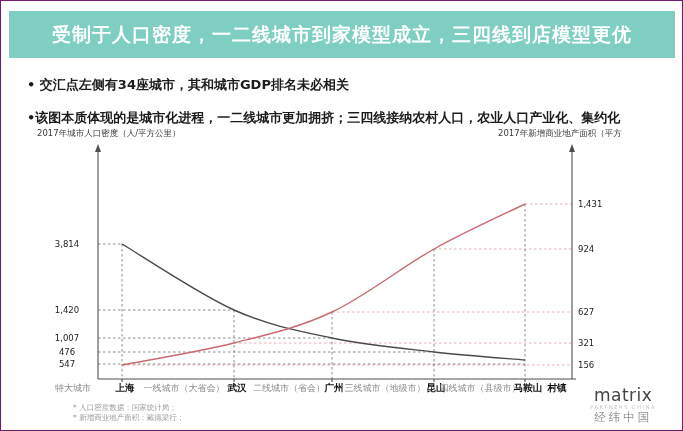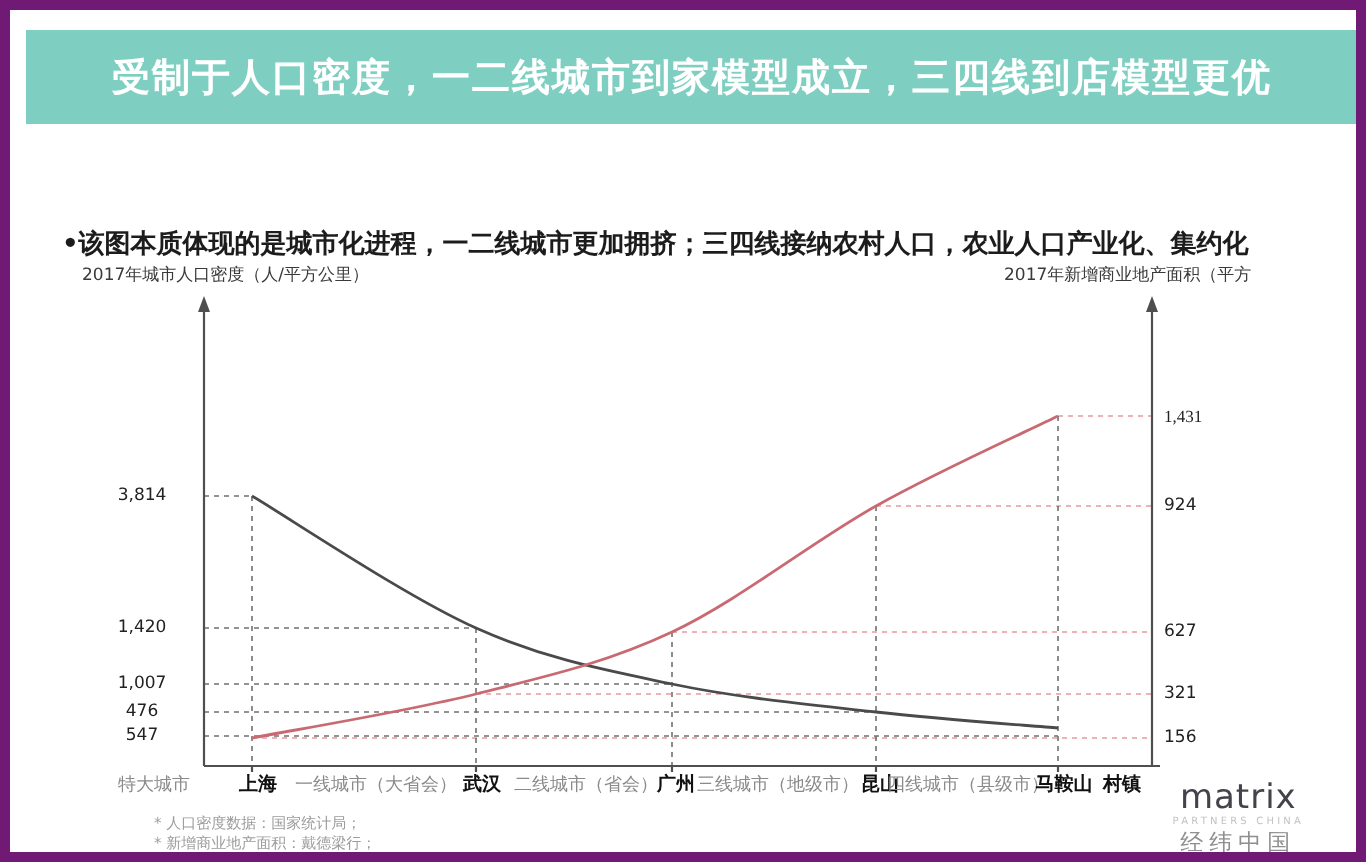--- a/index.html
+++ b/index.html
@@ -1,18 +1,18 @@
 <!DOCTYPE html>
 <html><head>
 <meta charset="utf-8">
 <style>
   html,body{margin:0;padding:0;background:#fff;}
   .slide{
     position:relative;width:683px;height:431px;background:#ffffff;
-    border:5px solid #701a75;box-sizing:border-box;overflow:hidden;
+    border:1px solid #701a75;box-sizing:border-box;overflow:hidden;
     font-family:"DejaVu Sans","Liberation Sans",sans-serif;
   }
   .title-bar{
     position:absolute;left:8px;top:10px;width:666px;height:47px;
     background:#7ecfc1;color:#ffffff;display:flex;align-items:center;justify-content:center;
     font-size:19px;font-weight:bold;letter-spacing:1px;
   }
   .bullet{position:absolute;left:26px;color:#1c1c1c;font-size:13px;font-weight:600;white-space:nowrap;}
   .bullet1{top:75px;}
   .bullet2{top:108px;}
@@ -38,20 +38,21 @@
 </style>
 </head>
 <body>
 
 <div class="slide">
 
   <div class="title-bar">
     <span>受制于人口密度，一二线城市到家模型成立，三四线到店模型更优</span>
   </div>
 
+  <div class="bullet bullet1">• 交汇点左侧有34座城市，其和城市GDP排名未必相关</div>
   <div class="bullet bullet2">•该图本质体现的是城市化进程，一二线城市更加拥挤；三四线接纳农村人口，农业人口产业化、集约化</div>
 
   <div class="axis-title axis-title-left">2017年城市人口密度（人/平方公里）</div>
   <div class="axis-title axis-title-right">2017年新增商业地产面积（平方</div>
 
   <svg class="chart-svg" viewBox="0 0 683 431" xmlns="http://www.w3.org/2000/svg">
       <line x1="97" y1="243" x2="121" y2="243" class="dash-dark"></line>
       <line x1="121" y1="364" x2="571" y2="364" class="dash-red"></line>
       <line x1="121" y1="243" x2="121" y2="378" class="dash-dark"></line>
       <line x1="97" y1="309" x2="233" y2="309" class="dash-dark"></line>
@@ -79,21 +80,21 @@
       <line x1="433" y1="378" x2="433" y2="381" class="axis"></line>
       <line x1="524" y1="378" x2="524" y2="381" class="axis"></line>
     </svg>
 
   <div id="labels-layer" style="position:absolute;inset:0;">
       <div class="tick-label tick-left" style="left:40px;top:238px;">3,814</div>
       <div class="tick-label tick-left" style="left:40px;top:304px;">1,420</div>
       <div class="tick-label tick-left" style="left:40px;top:332px;">1,007</div>
       <div class="tick-label tick-left" style="left:40px;top:346px;">476</div>
       <div class="tick-label tick-left" style="left:40px;top:358px;">547</div>
-      <div class="tick-label" style="left:577px;top:198px;font-family:Liberation Serif, serif;">1,431</div>
+      <div class="tick-label" style="left:577px;top:198px;">1,431</div>
       <div class="tick-label" style="left:577px;top:243px;">924</div>
       <div class="tick-label" style="left:577px;top:306px;">627</div>
       <div class="tick-label" style="left:577px;top:337px;">321</div>
       <div class="tick-label" style="left:577px;top:359px;">156</div>
       <div class="x-label" style="left:72px;">特大城市</div>
       <div class="x-label city" style="left:124px;">上海</div>
       <div class="x-label" style="left:183px;">一线城市（大省会）</div>
       <div class="x-label city" style="left:236px;">武汉</div>
       <div class="x-label" style="left:288px;">二线城市（省会）</div>
       <div class="x-label city" style="left:333px;">广州</div>

